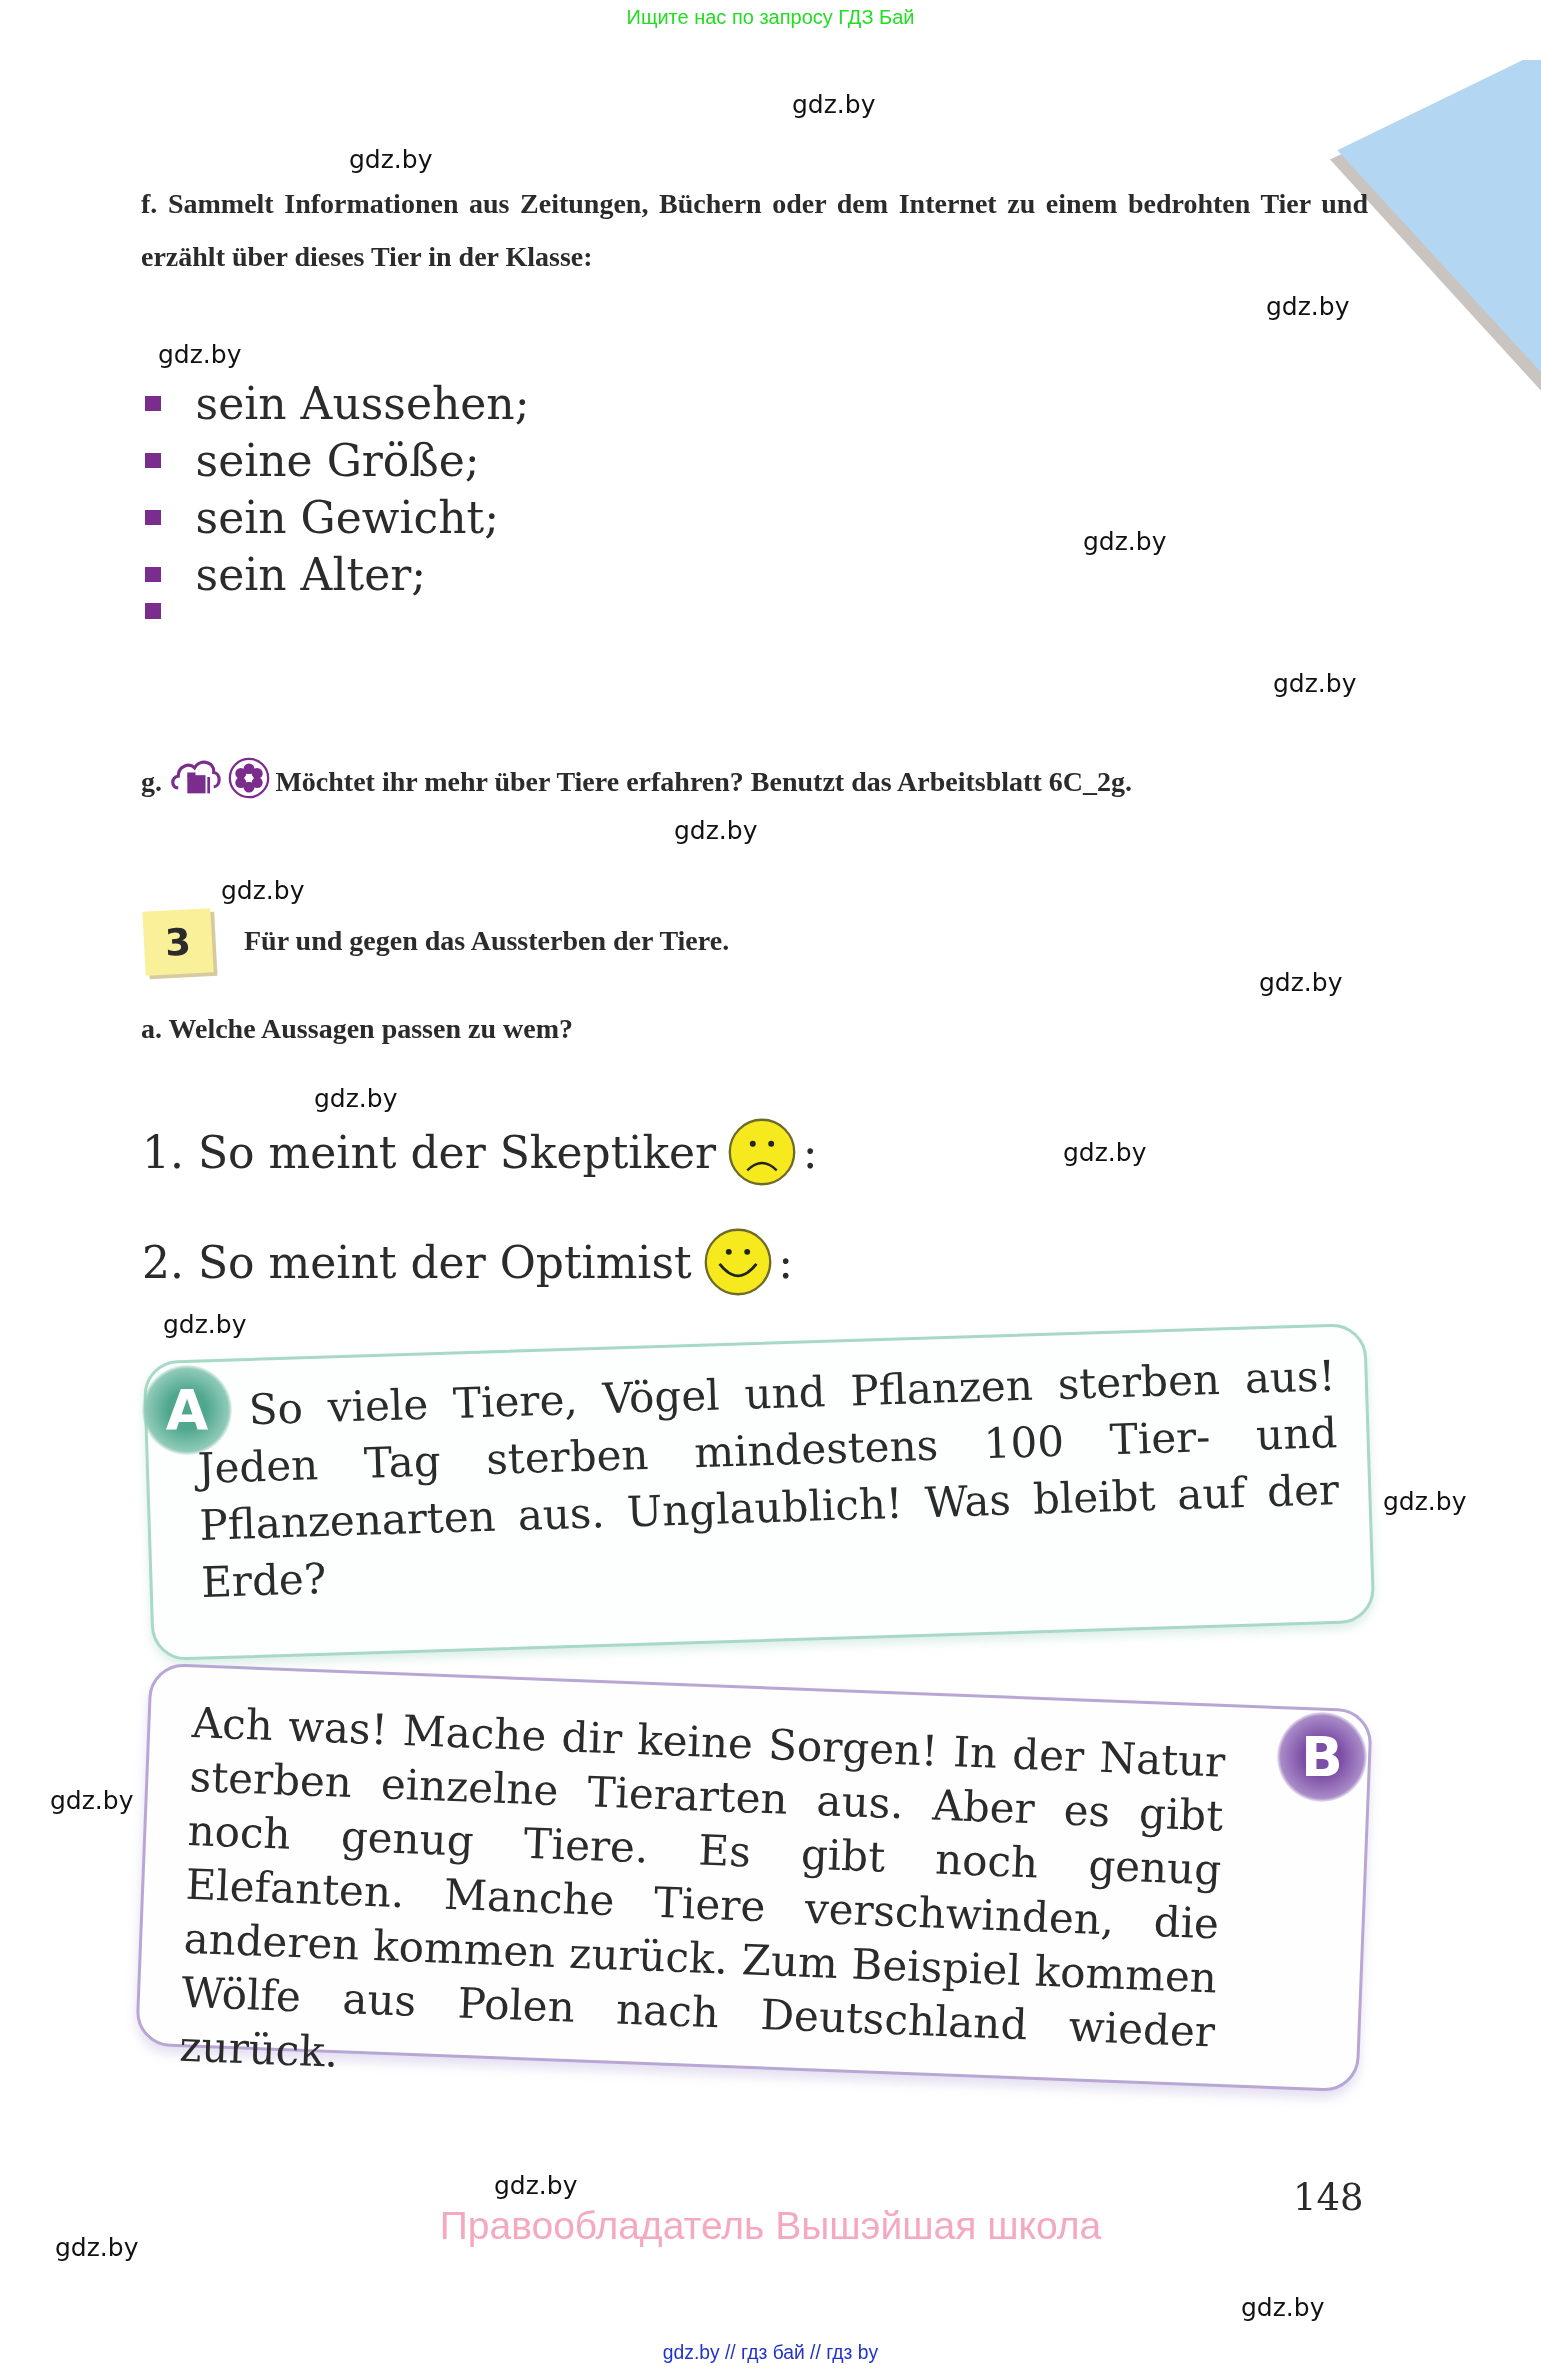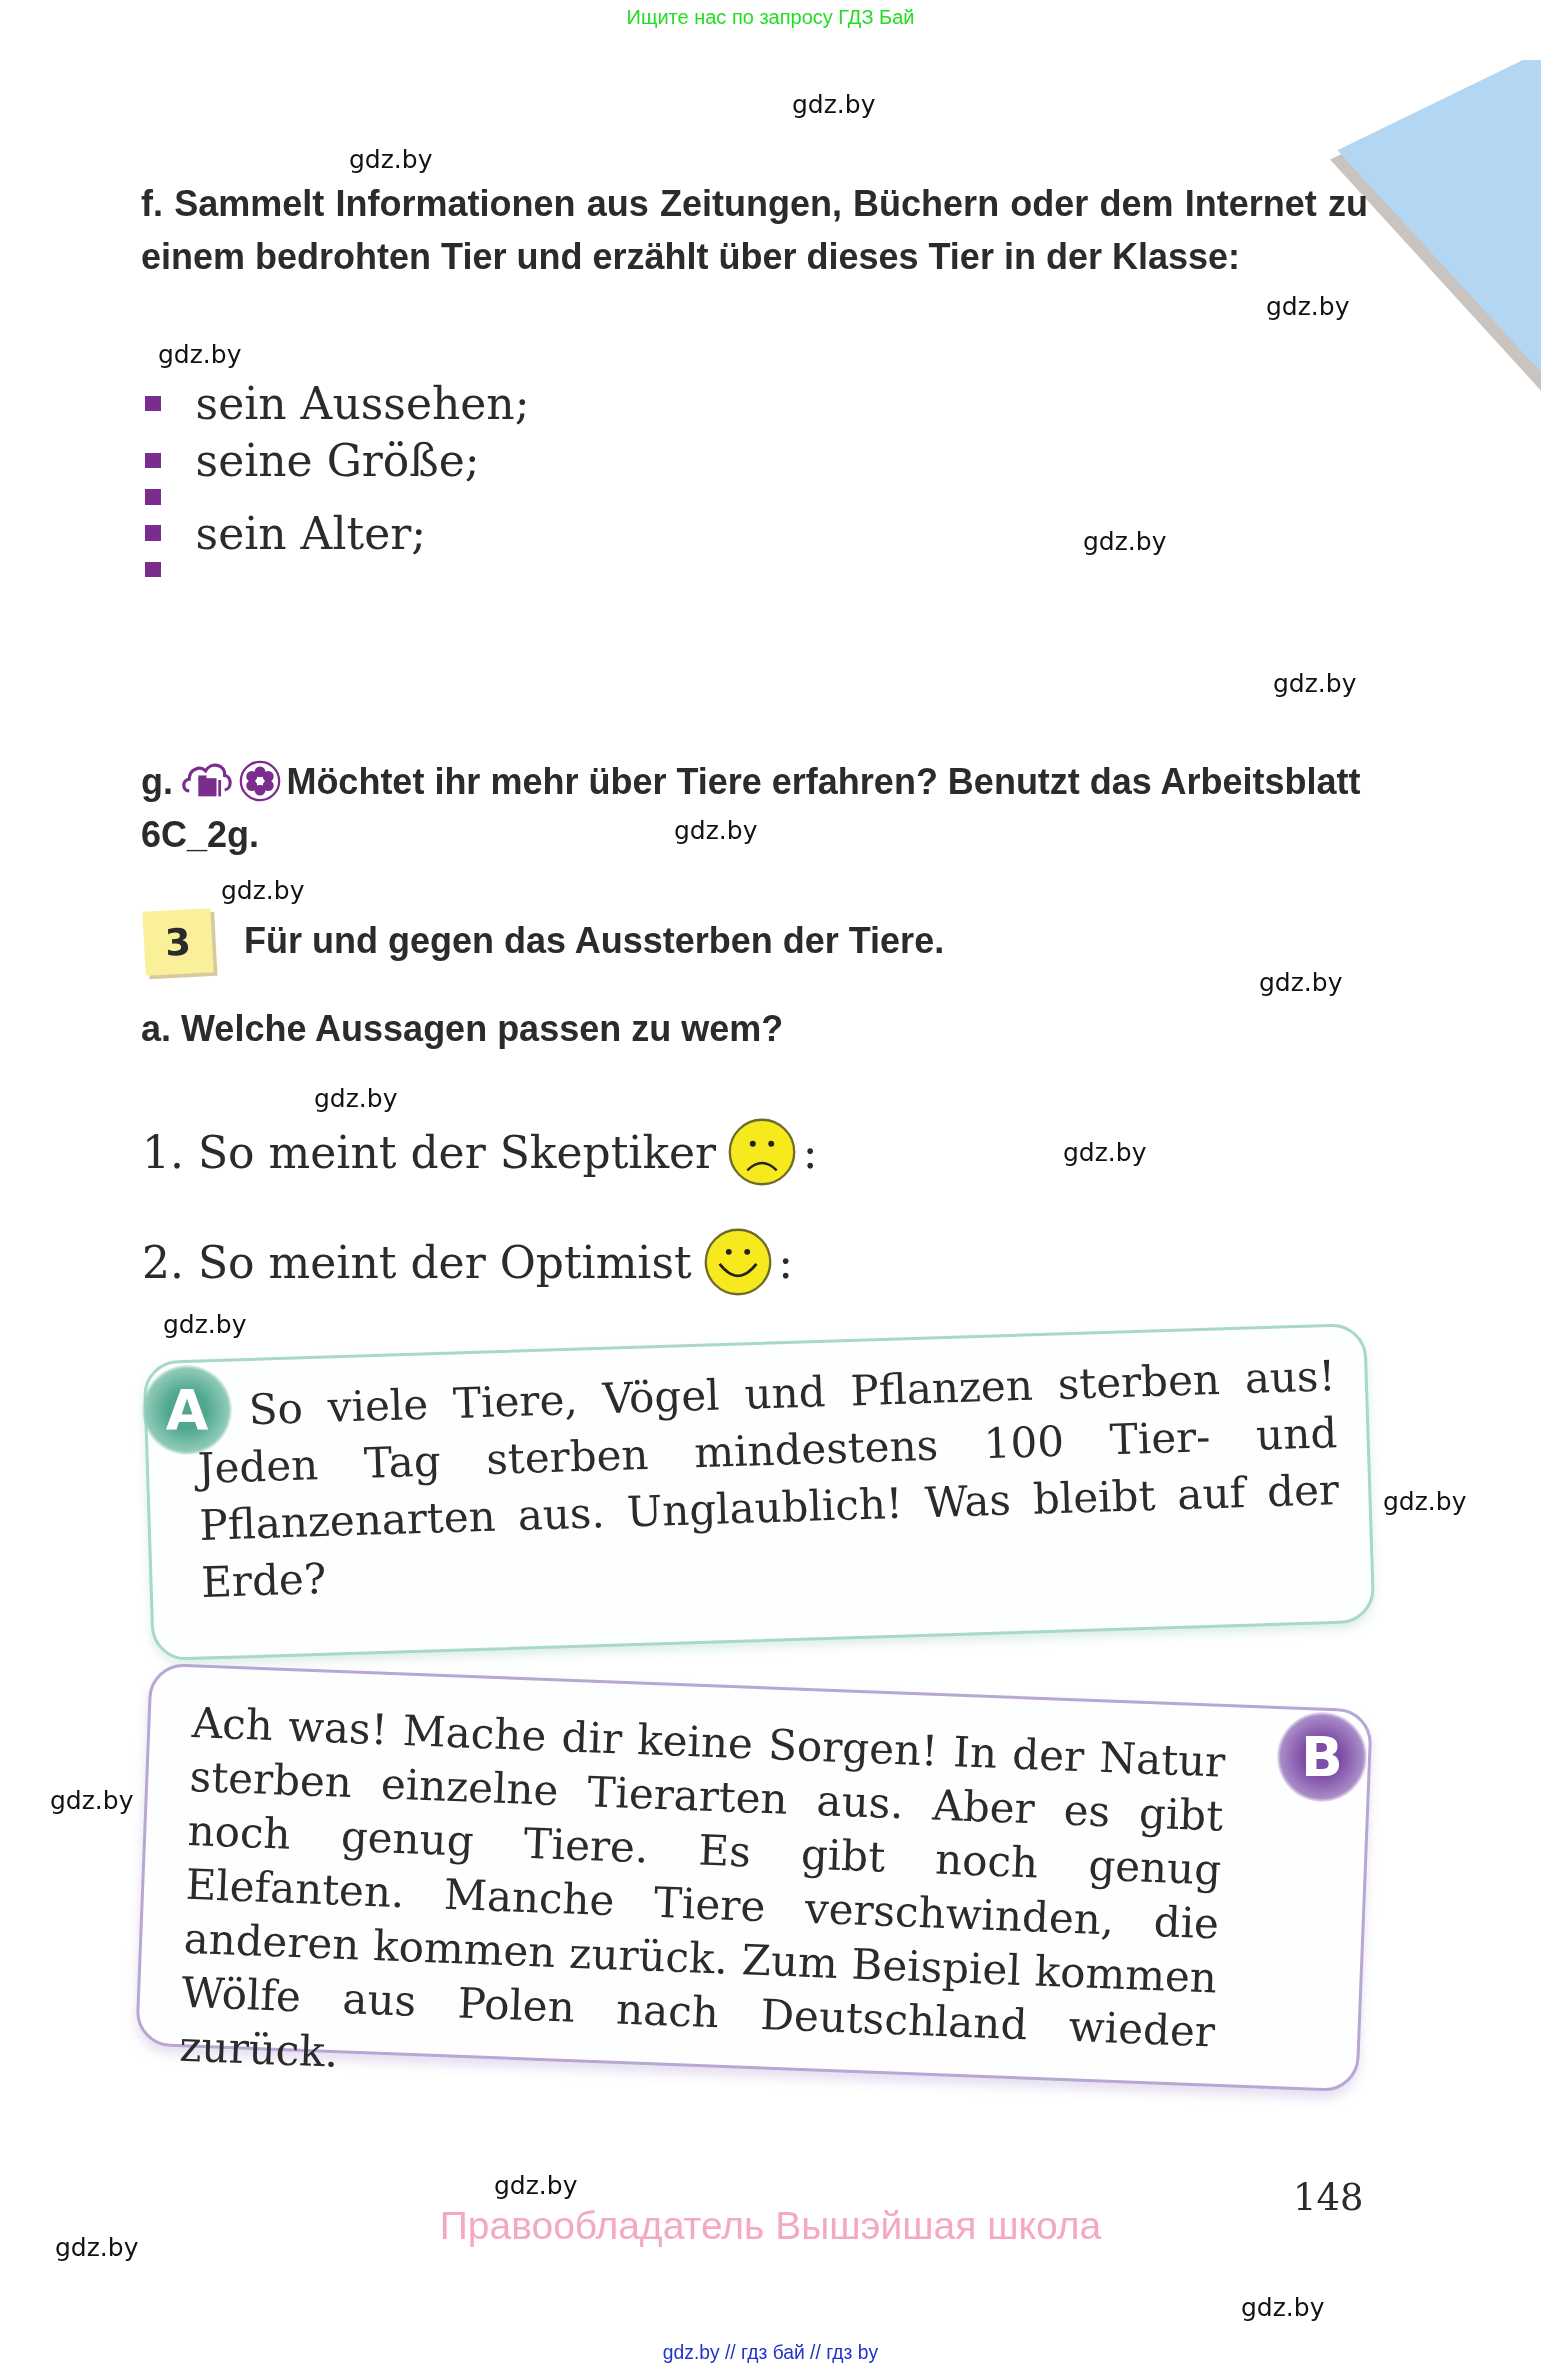--- a/index.html
+++ b/index.html
@@ -5,21 +5,21 @@
   html, body { margin: 0; padding: 0; }
   body {
     width: 1541px; height: 2377px; position: relative; overflow: hidden;
     background: #ffffff; color: #2b2b2b;
     font-family: "Liberation Sans", sans-serif;
   }
   .abs { position: absolute; }
   .top-banner { top: 5.5px; left: 0; width: 1541px; text-align: center; font-size: 20px; color: #22dd22; }
   .wm { font-family: "DejaVu Sans", sans-serif; font-size: 25px; color: #111; }
   .corner { top: 60px; right: 0; width: 211px; height: 331px; }
-  .sans-h { font-family: Liberation Sans, sans-serif; font-weight: bold; font-size: 36px; color: #2b2b2b; line-height: 53px; }
+  .sans-h { font-family: Liberation Serif, serif; font-weight: bold; font-size: 28px; color: #2b2b2b; line-height: 53px; }
   .task-f { left: 141px; top: 177px; width: 1227px; text-align: justify; text-align-last: left; }
   .bullets { left: 145px; top: 375px; list-style: none; margin: 0; padding: 0; }
   .bullets li { font-family: "DejaVu Serif", serif; font-size: 44px; line-height: 57px; color: #2b2b2b; display: flex; align-items: center; }
   .bullets .sq { width: 15.6px; height: 15.6px; background: #7b2d8e; display: inline-block; margin-right: 35px; flex: none; }
   .task-g { left: 141px; top: 755px; width: 1227px; }
   .task-g .icons { display: inline-flex; gap: 5.5px; vertical-align: -5.5px; margin: 0 5.5px 0 7.4px; }
   .note3 { left: 144px; top: 910px; width: 68px; height: 64px; background: #fbf09a; transform: rotate(-3deg);
            box-shadow: 3.7px 3.7px 0 #d6cba0; display: flex; align-items: center; justify-content: center; }
   .note3 span { font-family: "DejaVu Sans", sans-serif; font-weight: bold; font-size: 37px; color: #2b2b2b; }
   .title3 { left: 244px; top: 914px; }
@@ -84,20 +84,21 @@
   <li>
       <span class="sq"></span>
       <span>sein Aussehen;</span>
     </li>
   <li>
       <span class="sq"></span>
       <span>seine Größe;</span>
     </li>
   <li>
       <span class="sq"></span>
+      <span>sein Gewicht;</span>
     </li>
   <li>
       <span class="sq"></span>
       <span>sein Alter;</span>
     </li>
   <li>
       <span class="sq"></span>
     </li>
 </ul>
 

